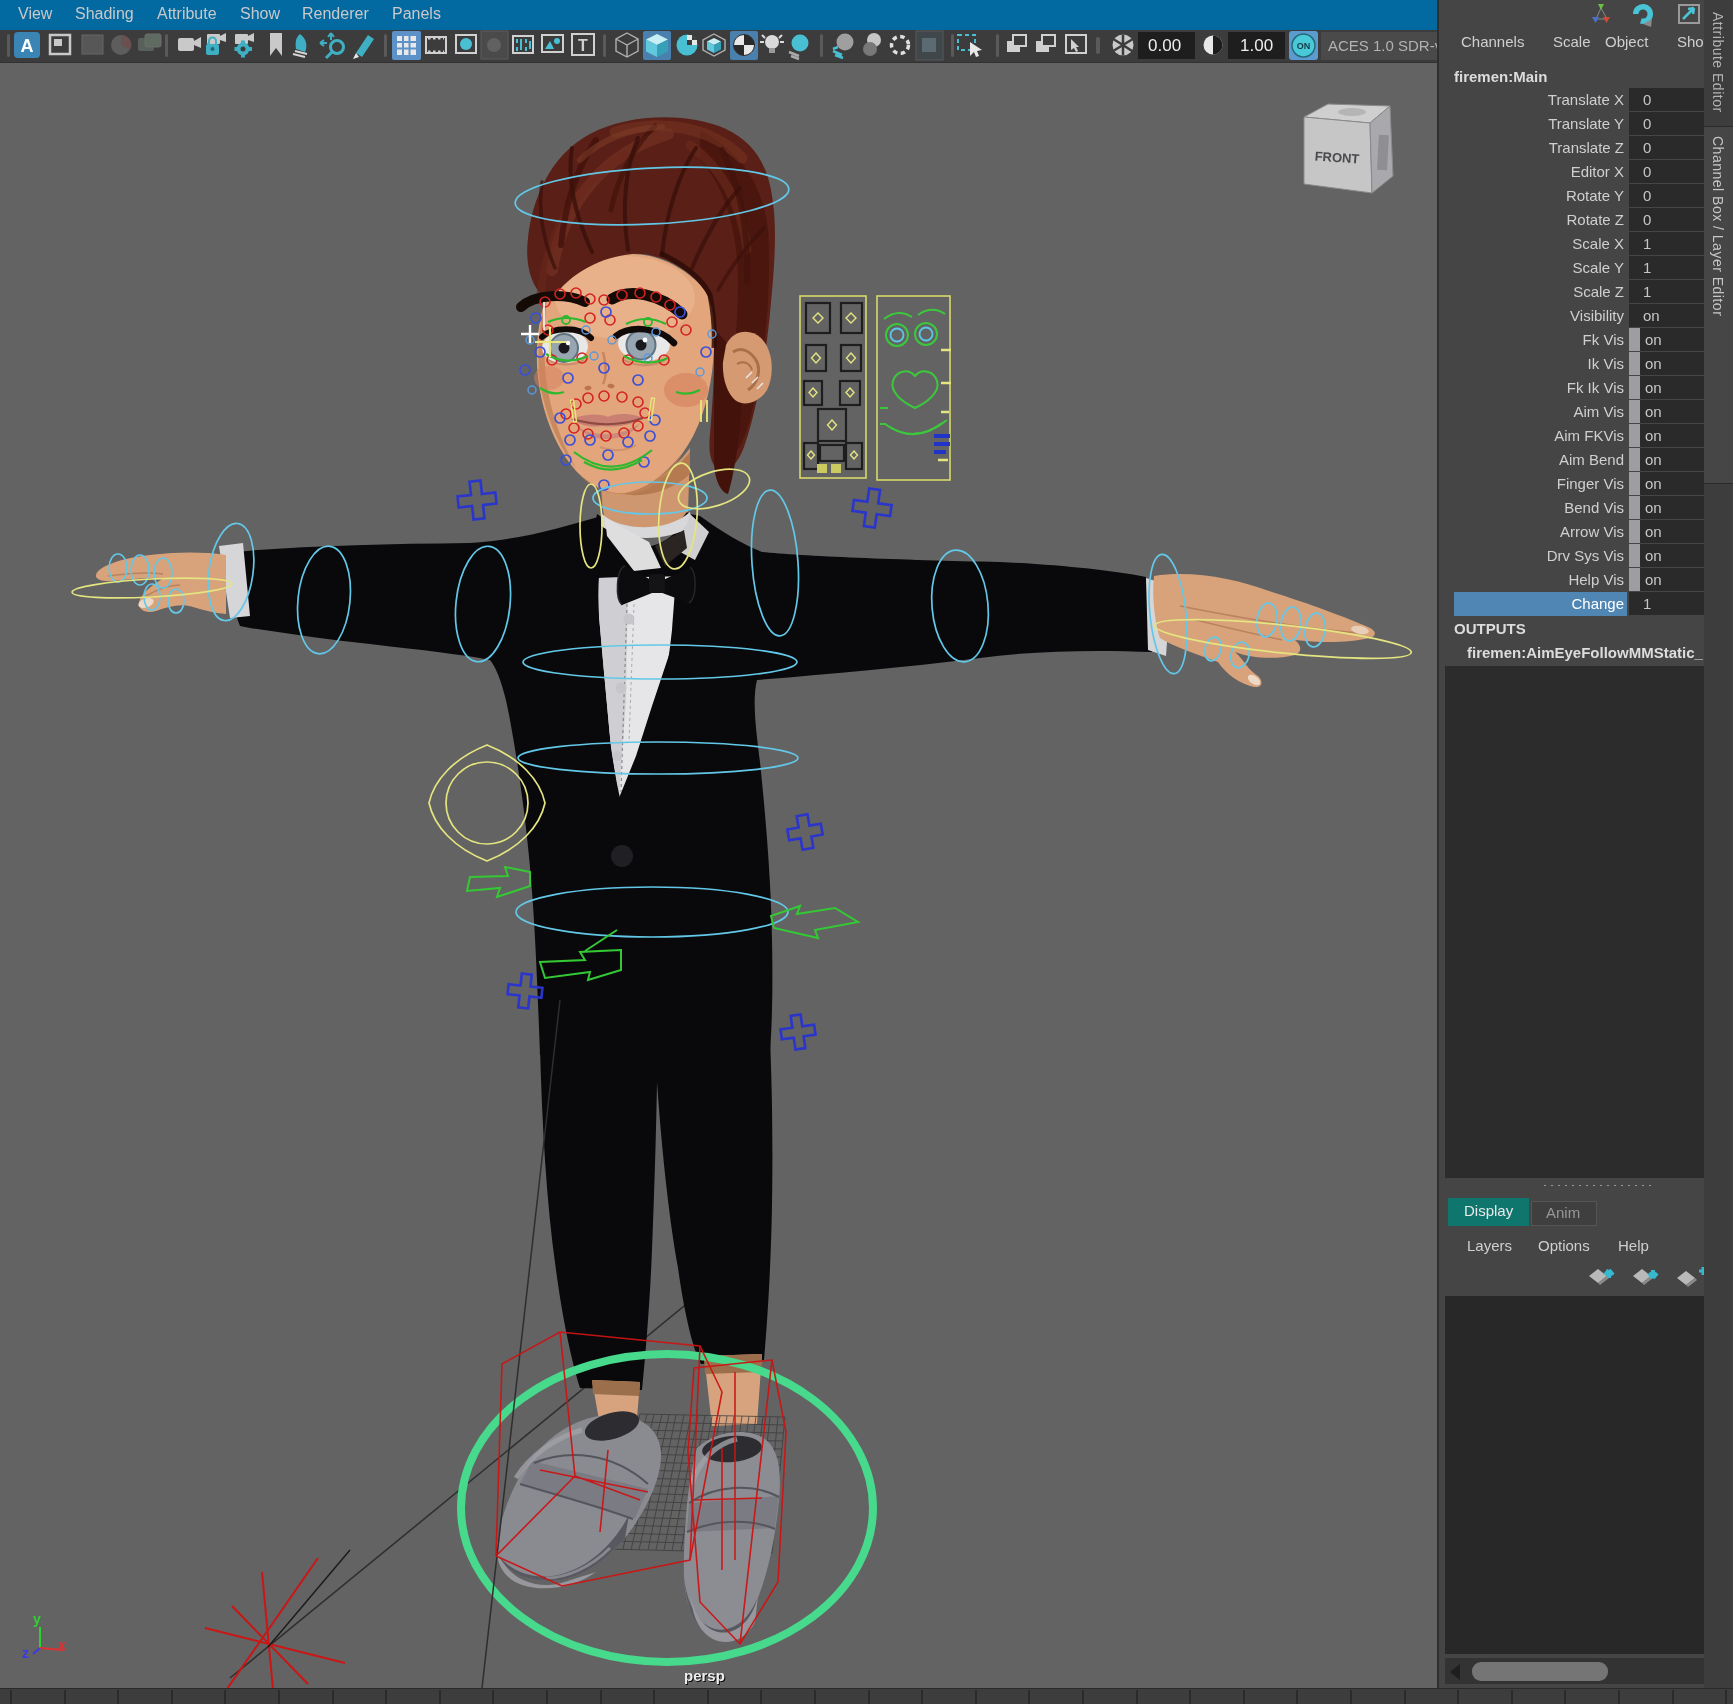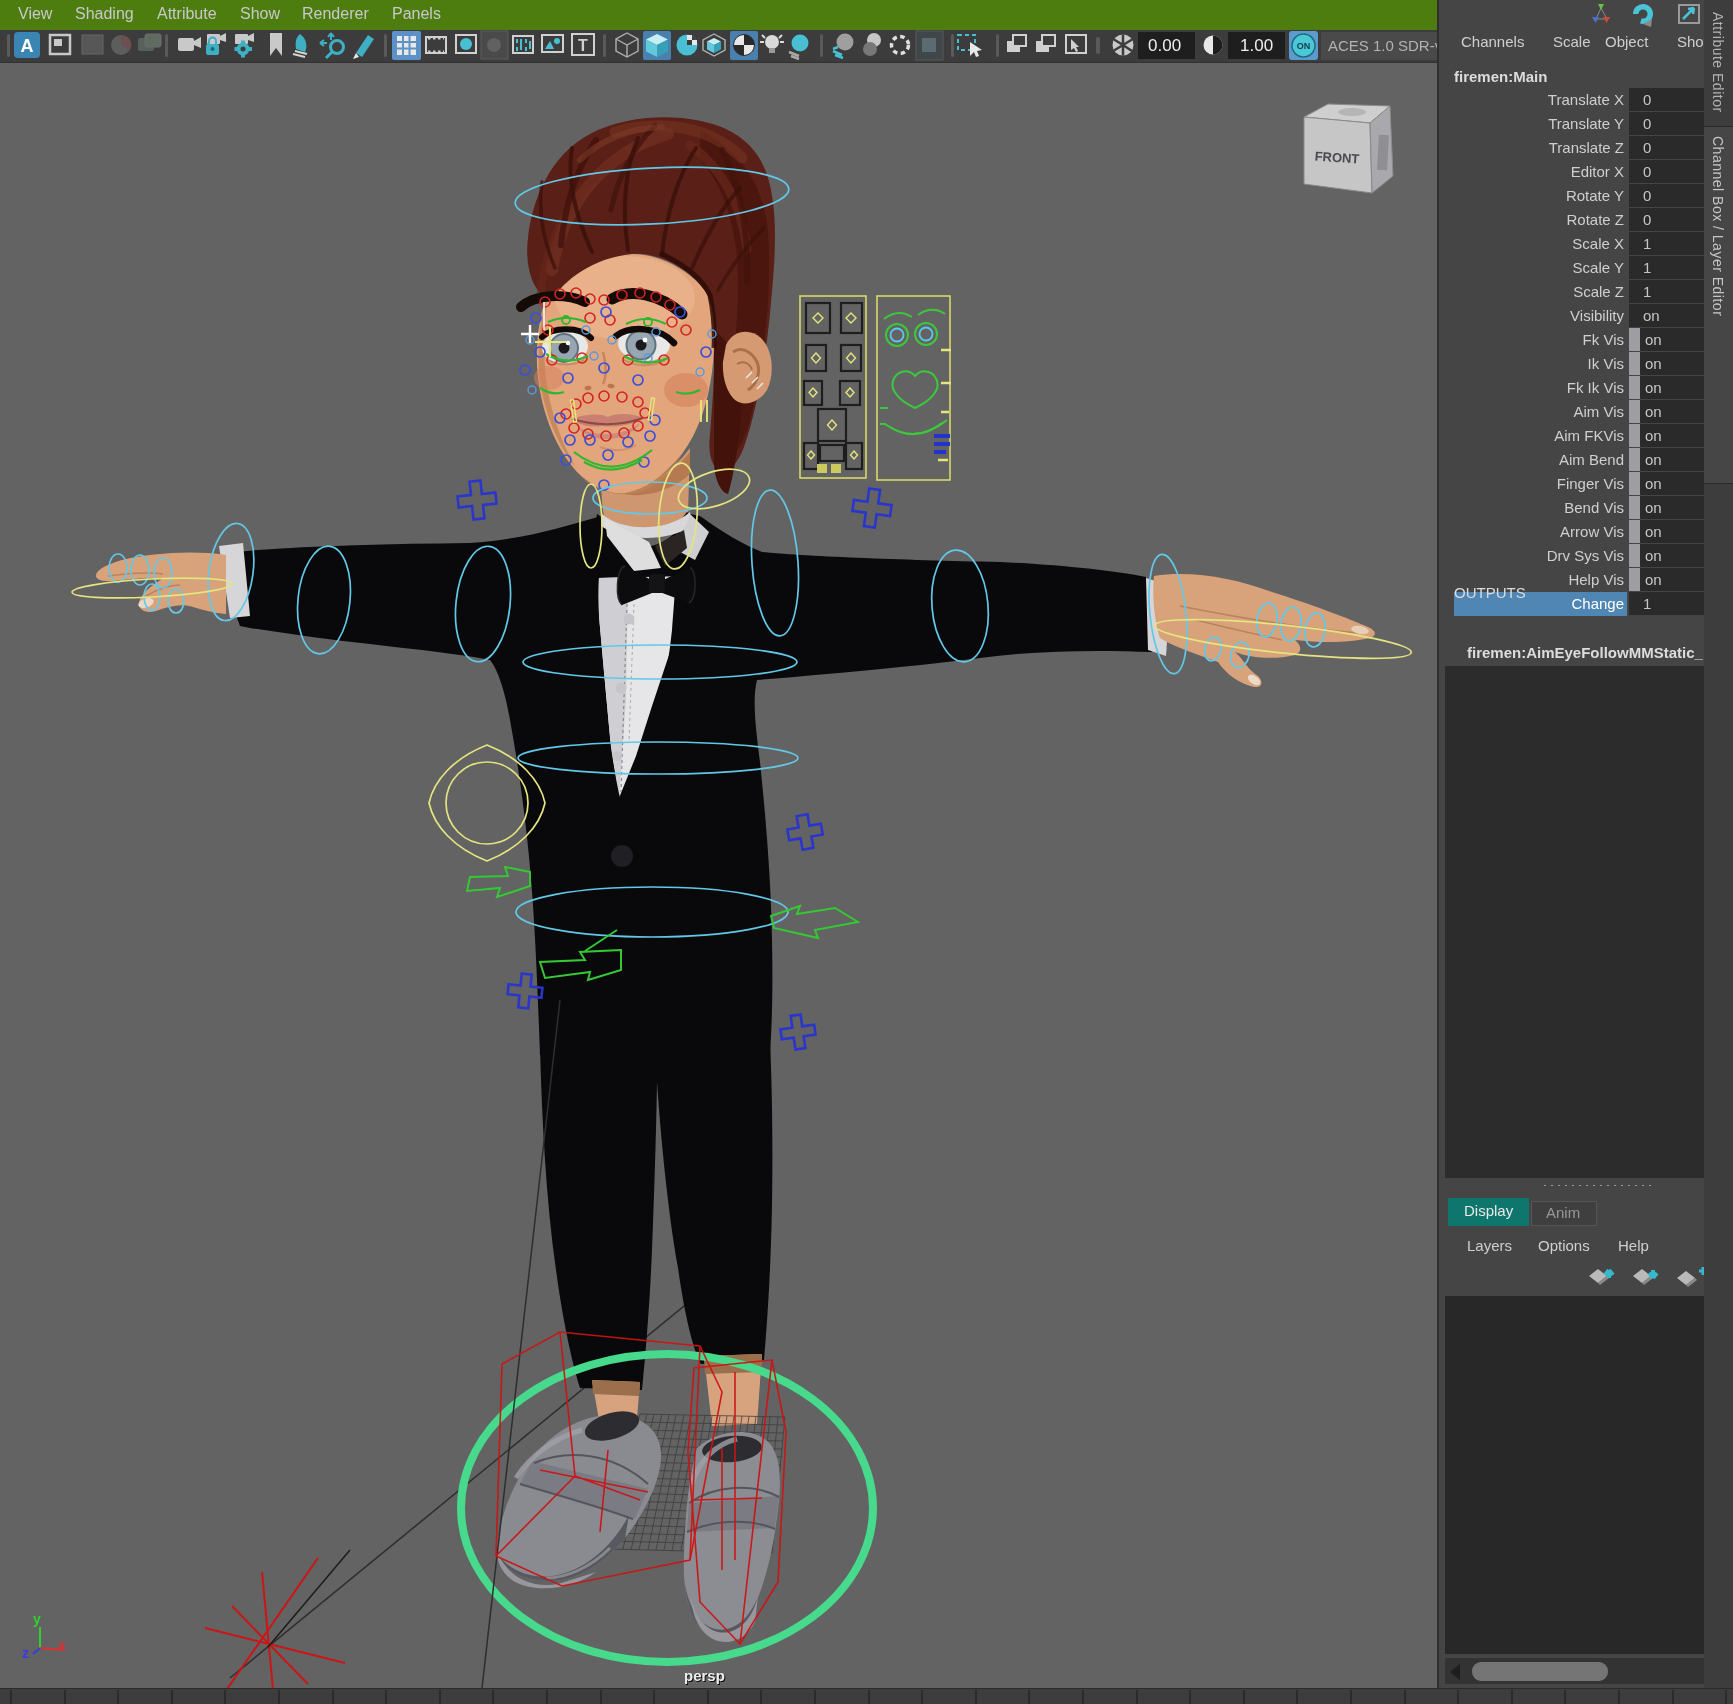--- a/index.html
+++ b/index.html
@@ -1,19 +1,19 @@
 <!DOCTYPE html>
 <html><head>
 <meta charset="utf-8">
 <style>
   html,body{margin:0;padding:0;background:#2a2a2a;}
   #app{position:relative;width:1733px;height:1704px;overflow:hidden;
        font-family:"Liberation Sans",sans-serif;background:#636363;}
   .abs{position:absolute;}
-  #menubar{left:0;top:0;width:1437px;height:30px;background:#4d7c0f;color:#c9c9c9;
+  #menubar{left:0;top:0;width:1437px;height:30px;background:#0369a1;color:#c9c9c9;
            font-size:16px;text-align:right;}
   #menubar span{position:absolute;top:5px;}
   #toolbar{left:0;top:30px;width:1437px;height:32px;background:#3c3c3c;
            border-bottom:1px solid #323232;}
   #viewport{left:0;top:62px;width:1437px;height:1626px;background:#636363;}
   #panel{left:1437px;top:0;width:267px;height:1688px;background:#454545;
          border-left:2px solid #2f2f2f;color:#cfcfcf;font-size:15px;}
   #vstrip{left:1704px;top:0;width:29px;height:1688px;background:#3d3d3d;}
   #timeline{left:0;top:1688px;width:1733px;height:16px;background:#3d3d3d;border-top:1px solid #2a2a2a;}
   .tick{position:absolute;top:1px;width:2px;height:15px;background:#2b2b2b;}
@@ -709,21 +709,21 @@
           </div>
         </div>
       <div class="cbrow" style="top:592px">
           <div style="position:absolute;left:15px;top:0;width:173px;height:24px;background:#4f86b4"></div>
           <div class="cblabel" style="color:#fff">Change</div>
           <div class="cbfield">
             <span>1</span>
           </div>
         </div>
     </div>
-    <div class="abs" style="left:15px;top:584px;font-weight:normal;color:#dcdcdc">OUTPUTS</div>
+    <div class="abs" style="left:15px;top:620px;font-weight:bold;color:#dcdcdc">OUTPUTS</div>
     <div class="abs" style="left:28px;top:644px;font-weight:bold;color:#dcdcdc;white-space:nowrap;width:239px;overflow:hidden">firemen:AimEyeFollowMMStatic_M</div>
     <div class="abs" style="left:6px;top:666px;width:261px;height:512px;background:#2c2c2c"></div>
 
     <div class="abs" style="left:105px;top:1184px;width:110px;height:4px;background-image:repeating-linear-gradient(90deg,#999 0,#999 2px,transparent 2px,transparent 7px);background-size:7px 2px;background-repeat:repeat-x;background-position:0 1px;height:2px"></div>
 
     <div class="abs" style="left:9px;top:1198px;width:81px;height:28px;background:#0f766e;color:#e8e8e8;">
         <span style="position:absolute;left:16px;top:4px">Display</span>
       </div>
     <div class="abs" style="left:92px;top:1201px;width:66px;height:25px;background:#3f3f3f;border:1px solid #555;box-sizing:border-box;color:#979797;">
         <span style="position:absolute;left:14px;top:2px">Anim</span>

